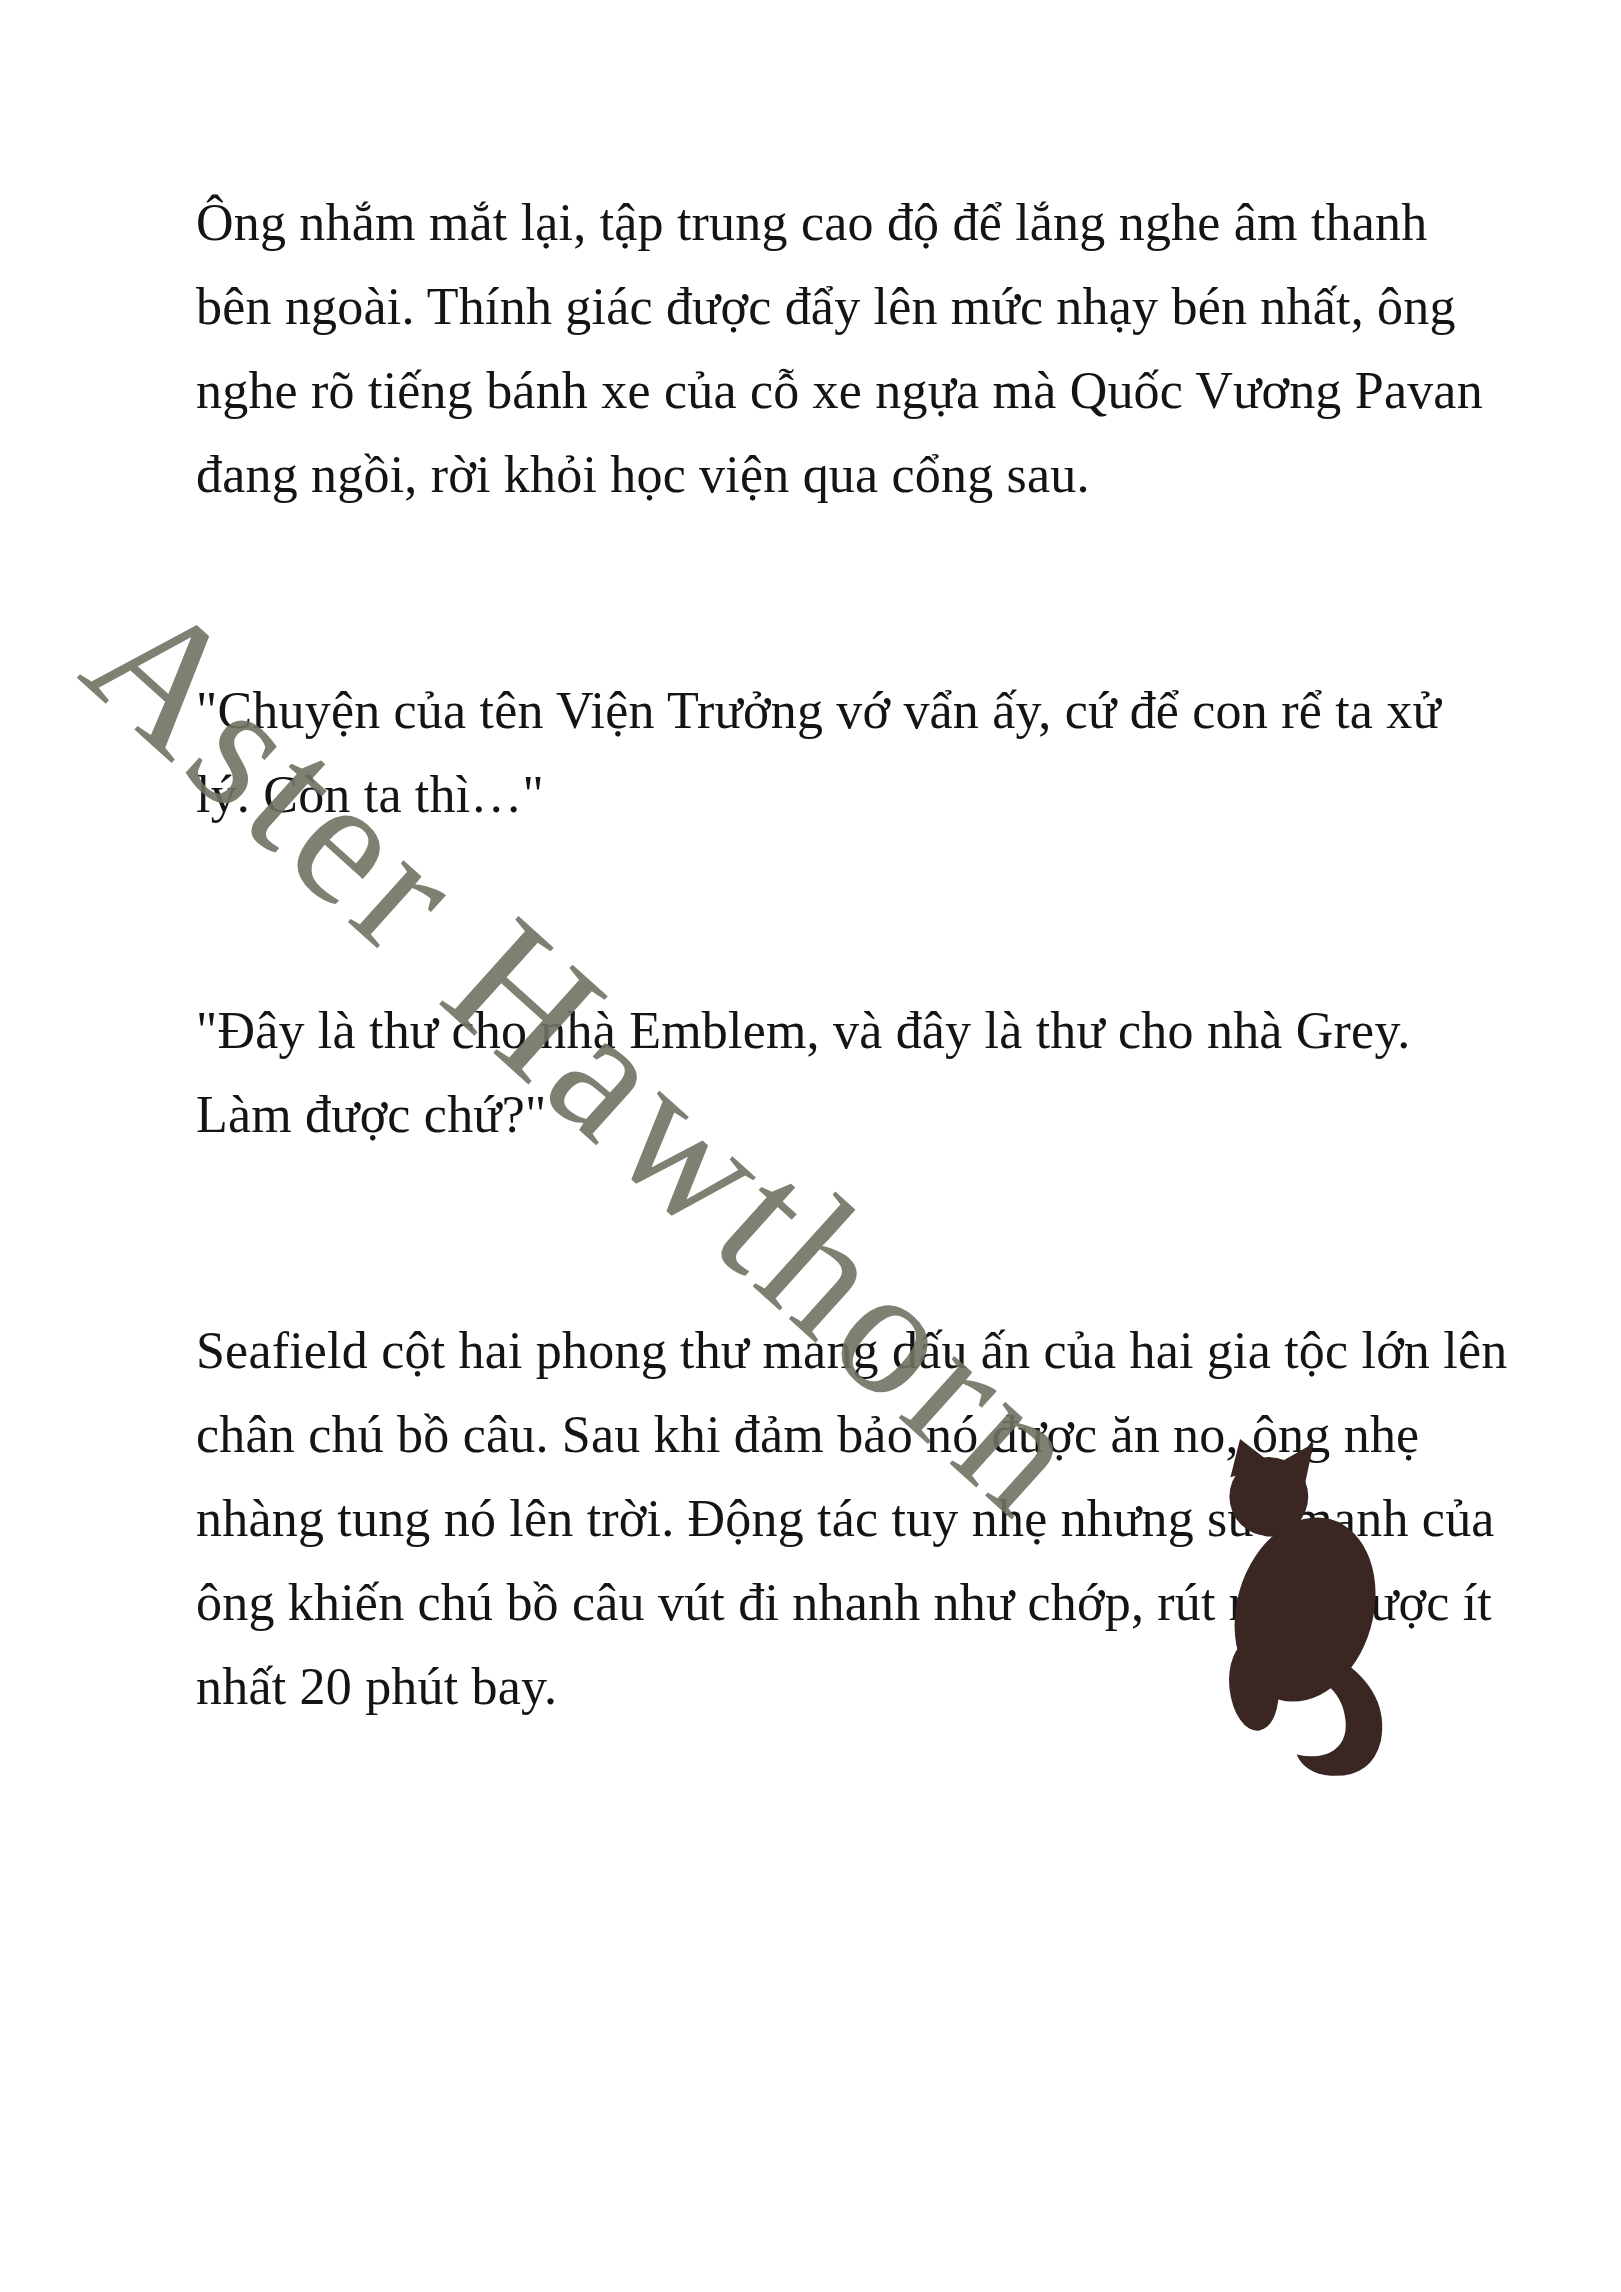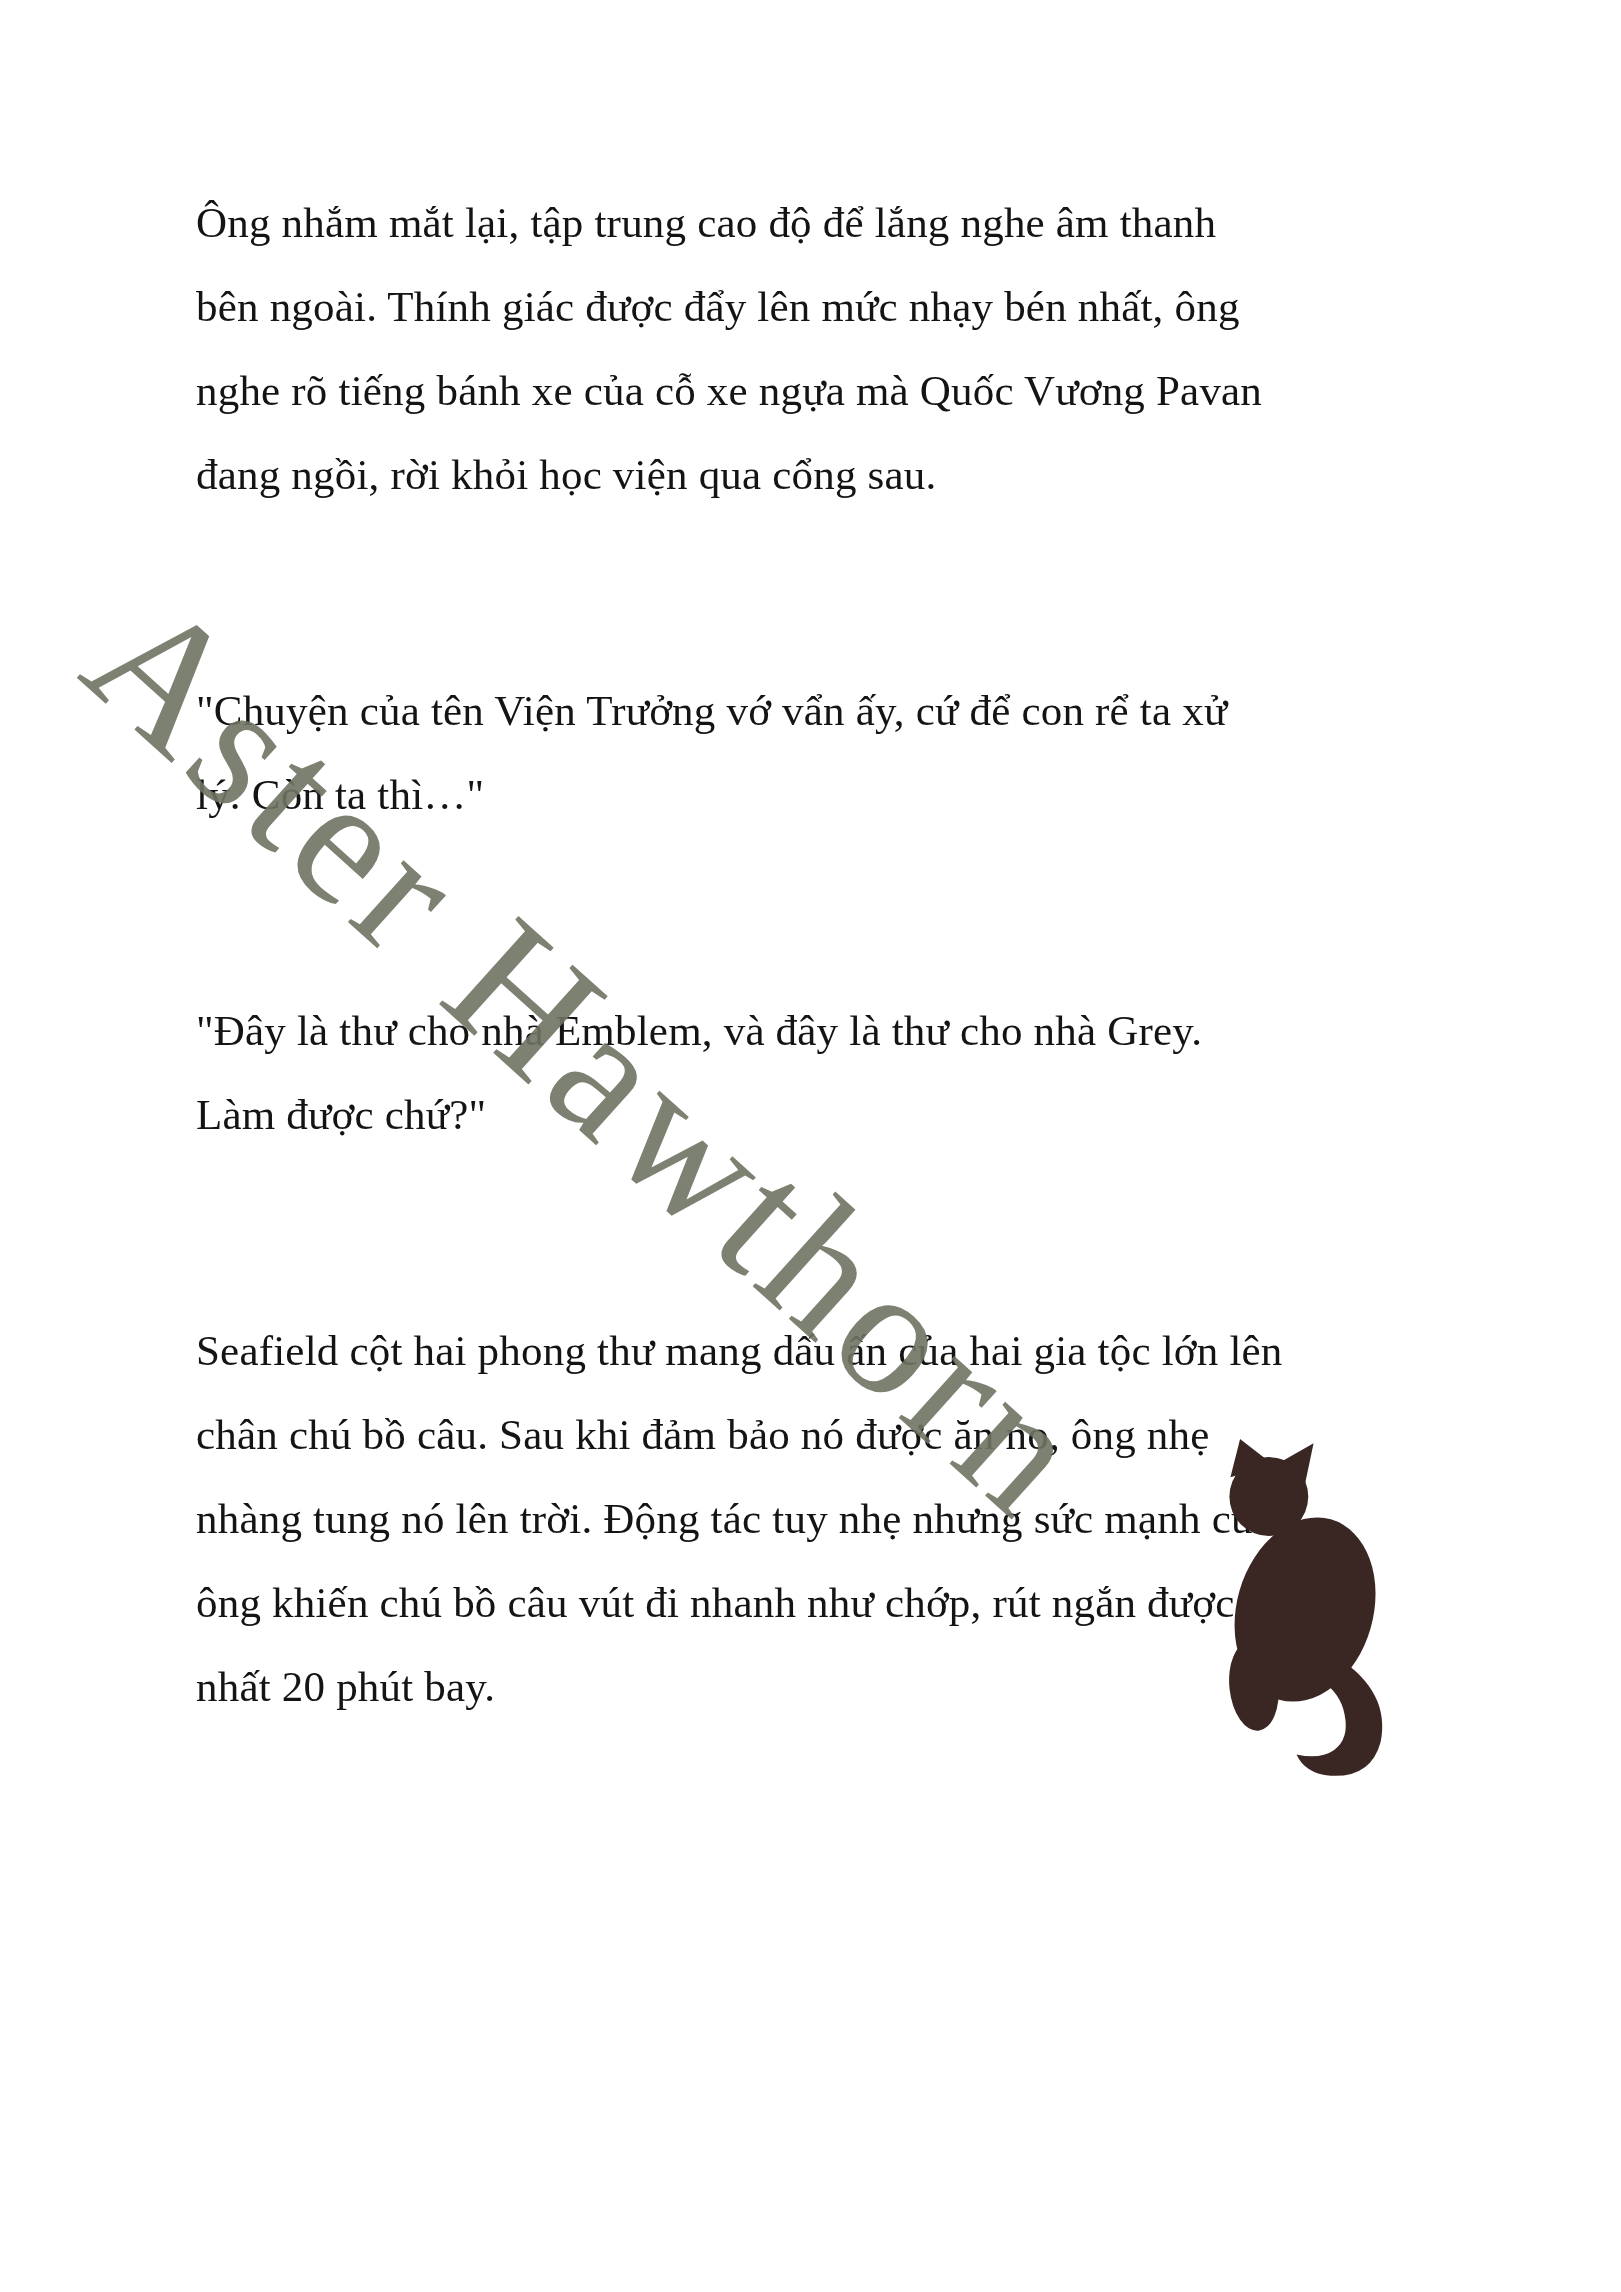--- a/index.html
+++ b/index.html
@@ -18,21 +18,21 @@
     overflow:hidden;
     font-family:"Liberation Serif","DejaVu Serif",serif;
   }
   .text-layer{
     position:relative;
     z-index:1;
     padding:181px 167px 0 196px;
   }
   .para{
     margin:0 0 152px 0;
-    font-size:43px;
+    font-size:52px;
     line-height:84px;
     color:var(--text-color);
     white-space:pre;           
     letter-spacing:0.2px;
   }
   .watermark{
     position:absolute;
     left:186px;
     top:554px;
     z-index:2;

